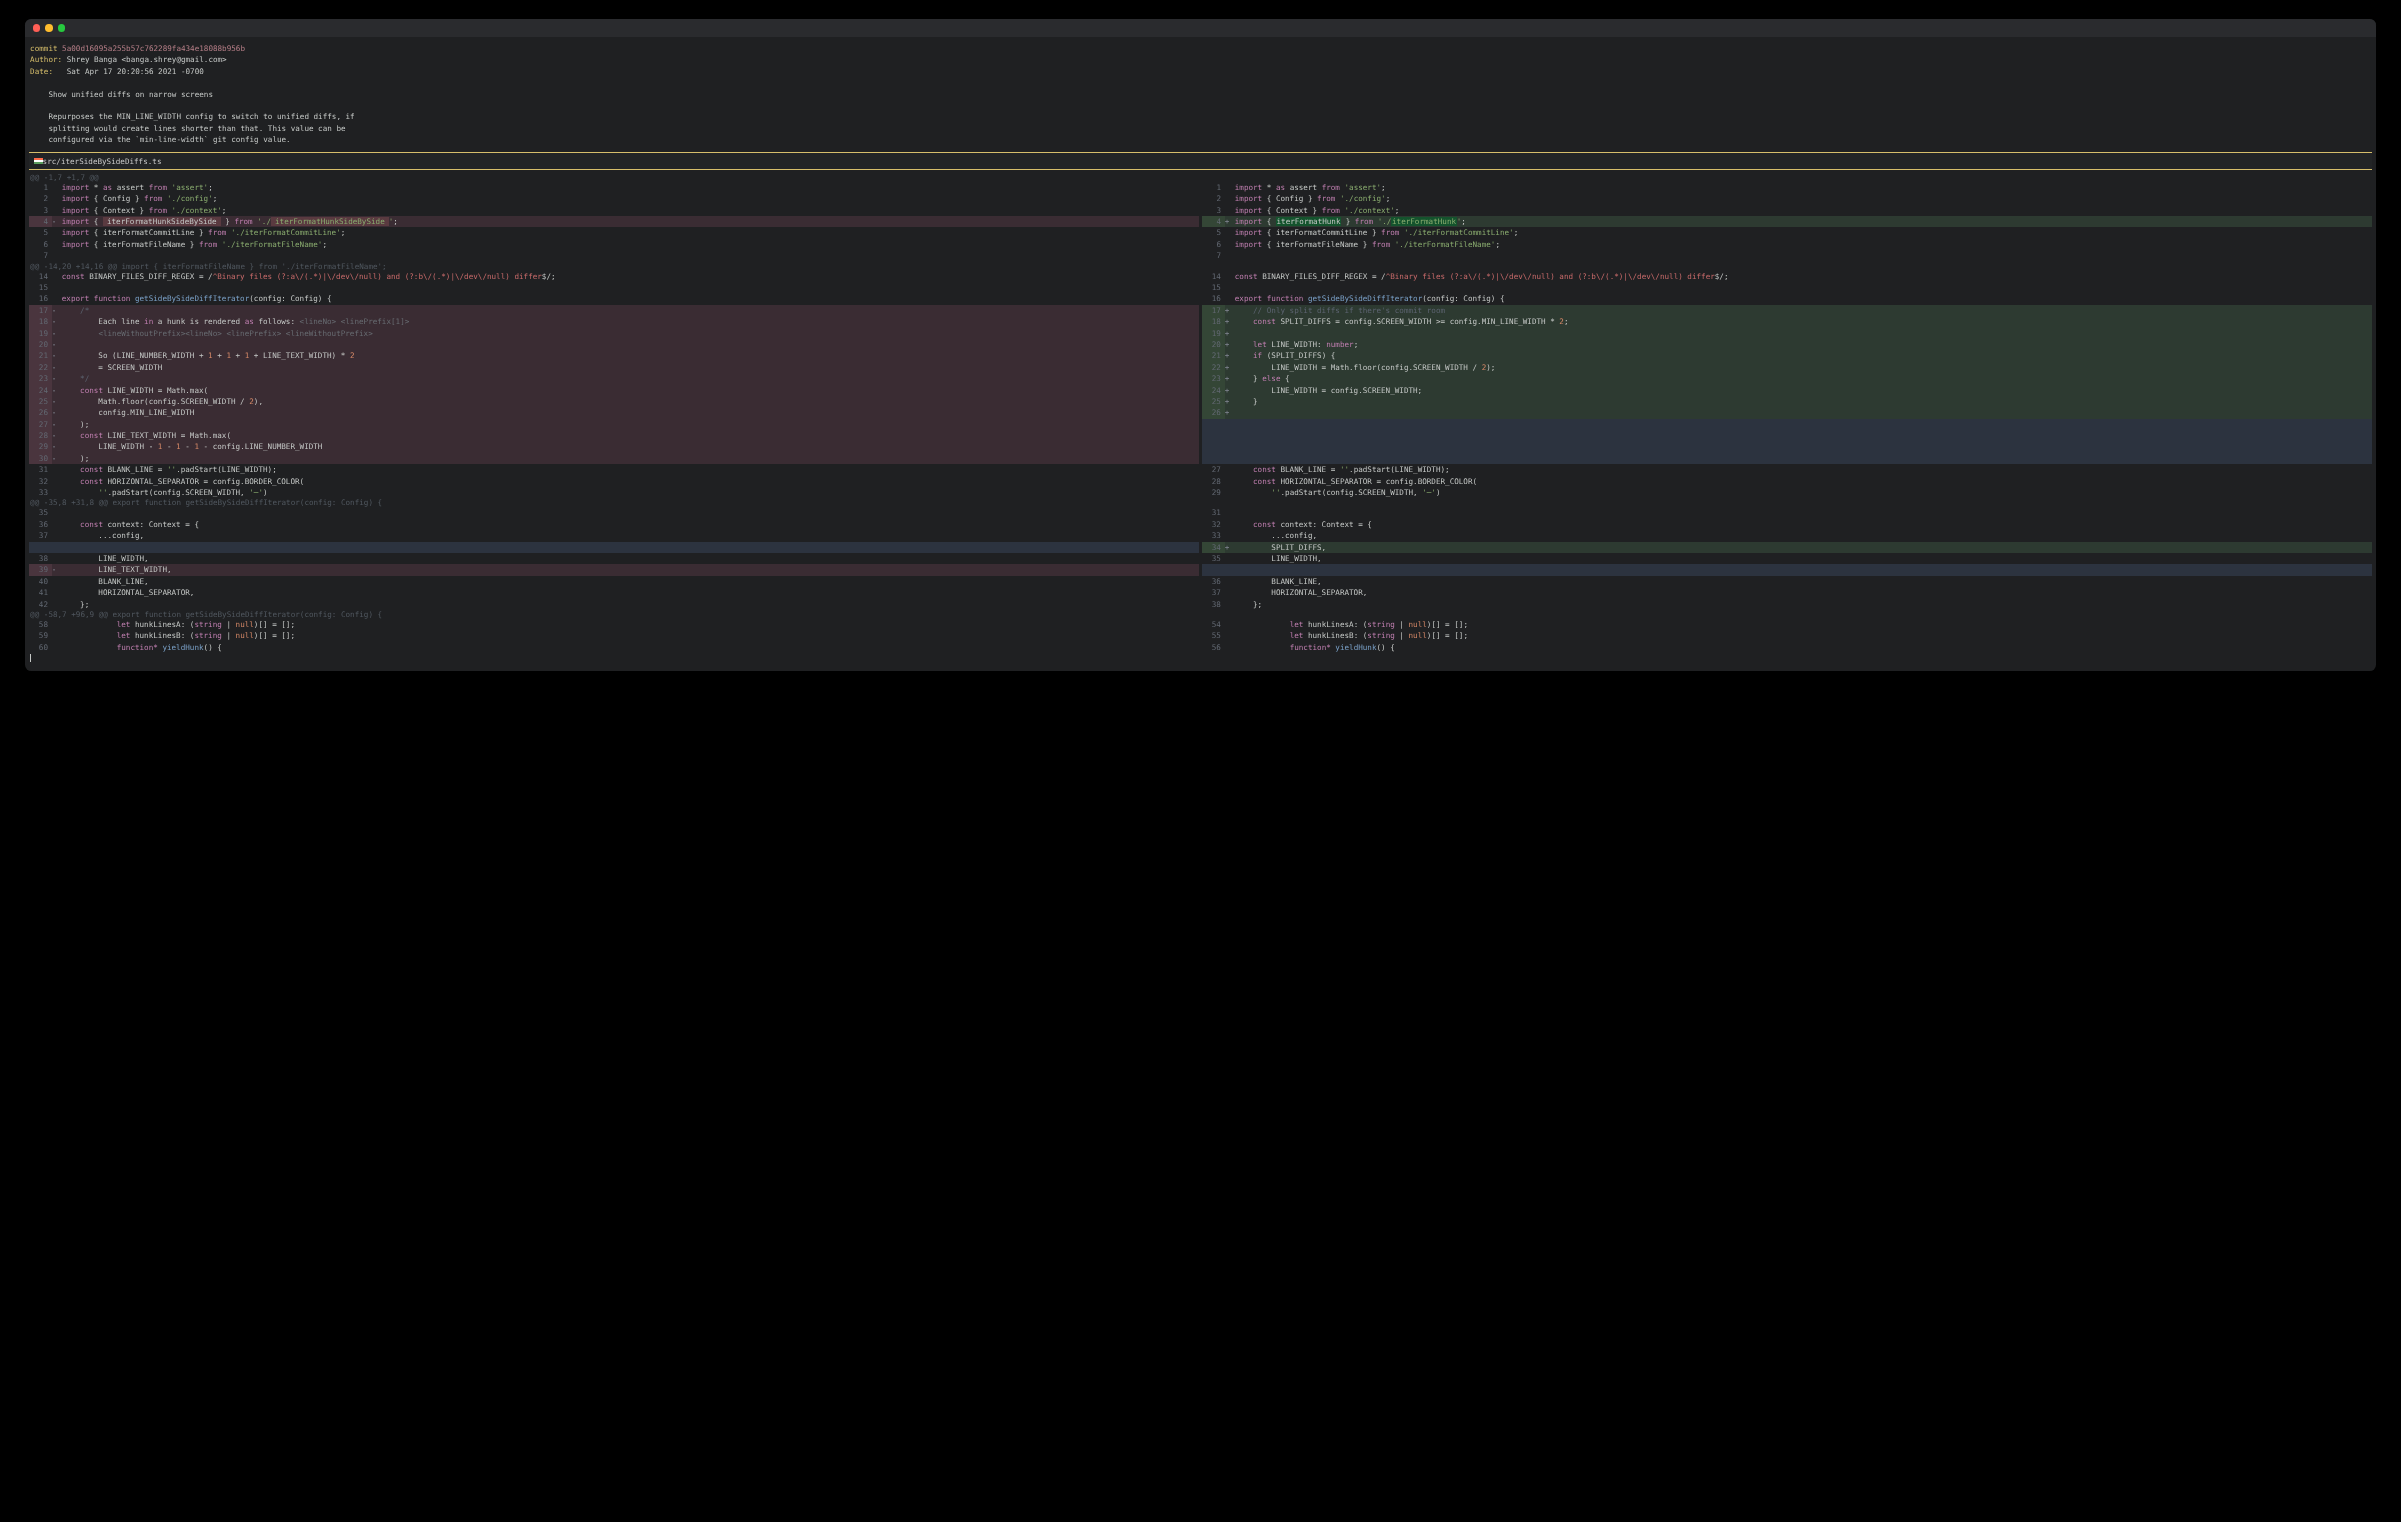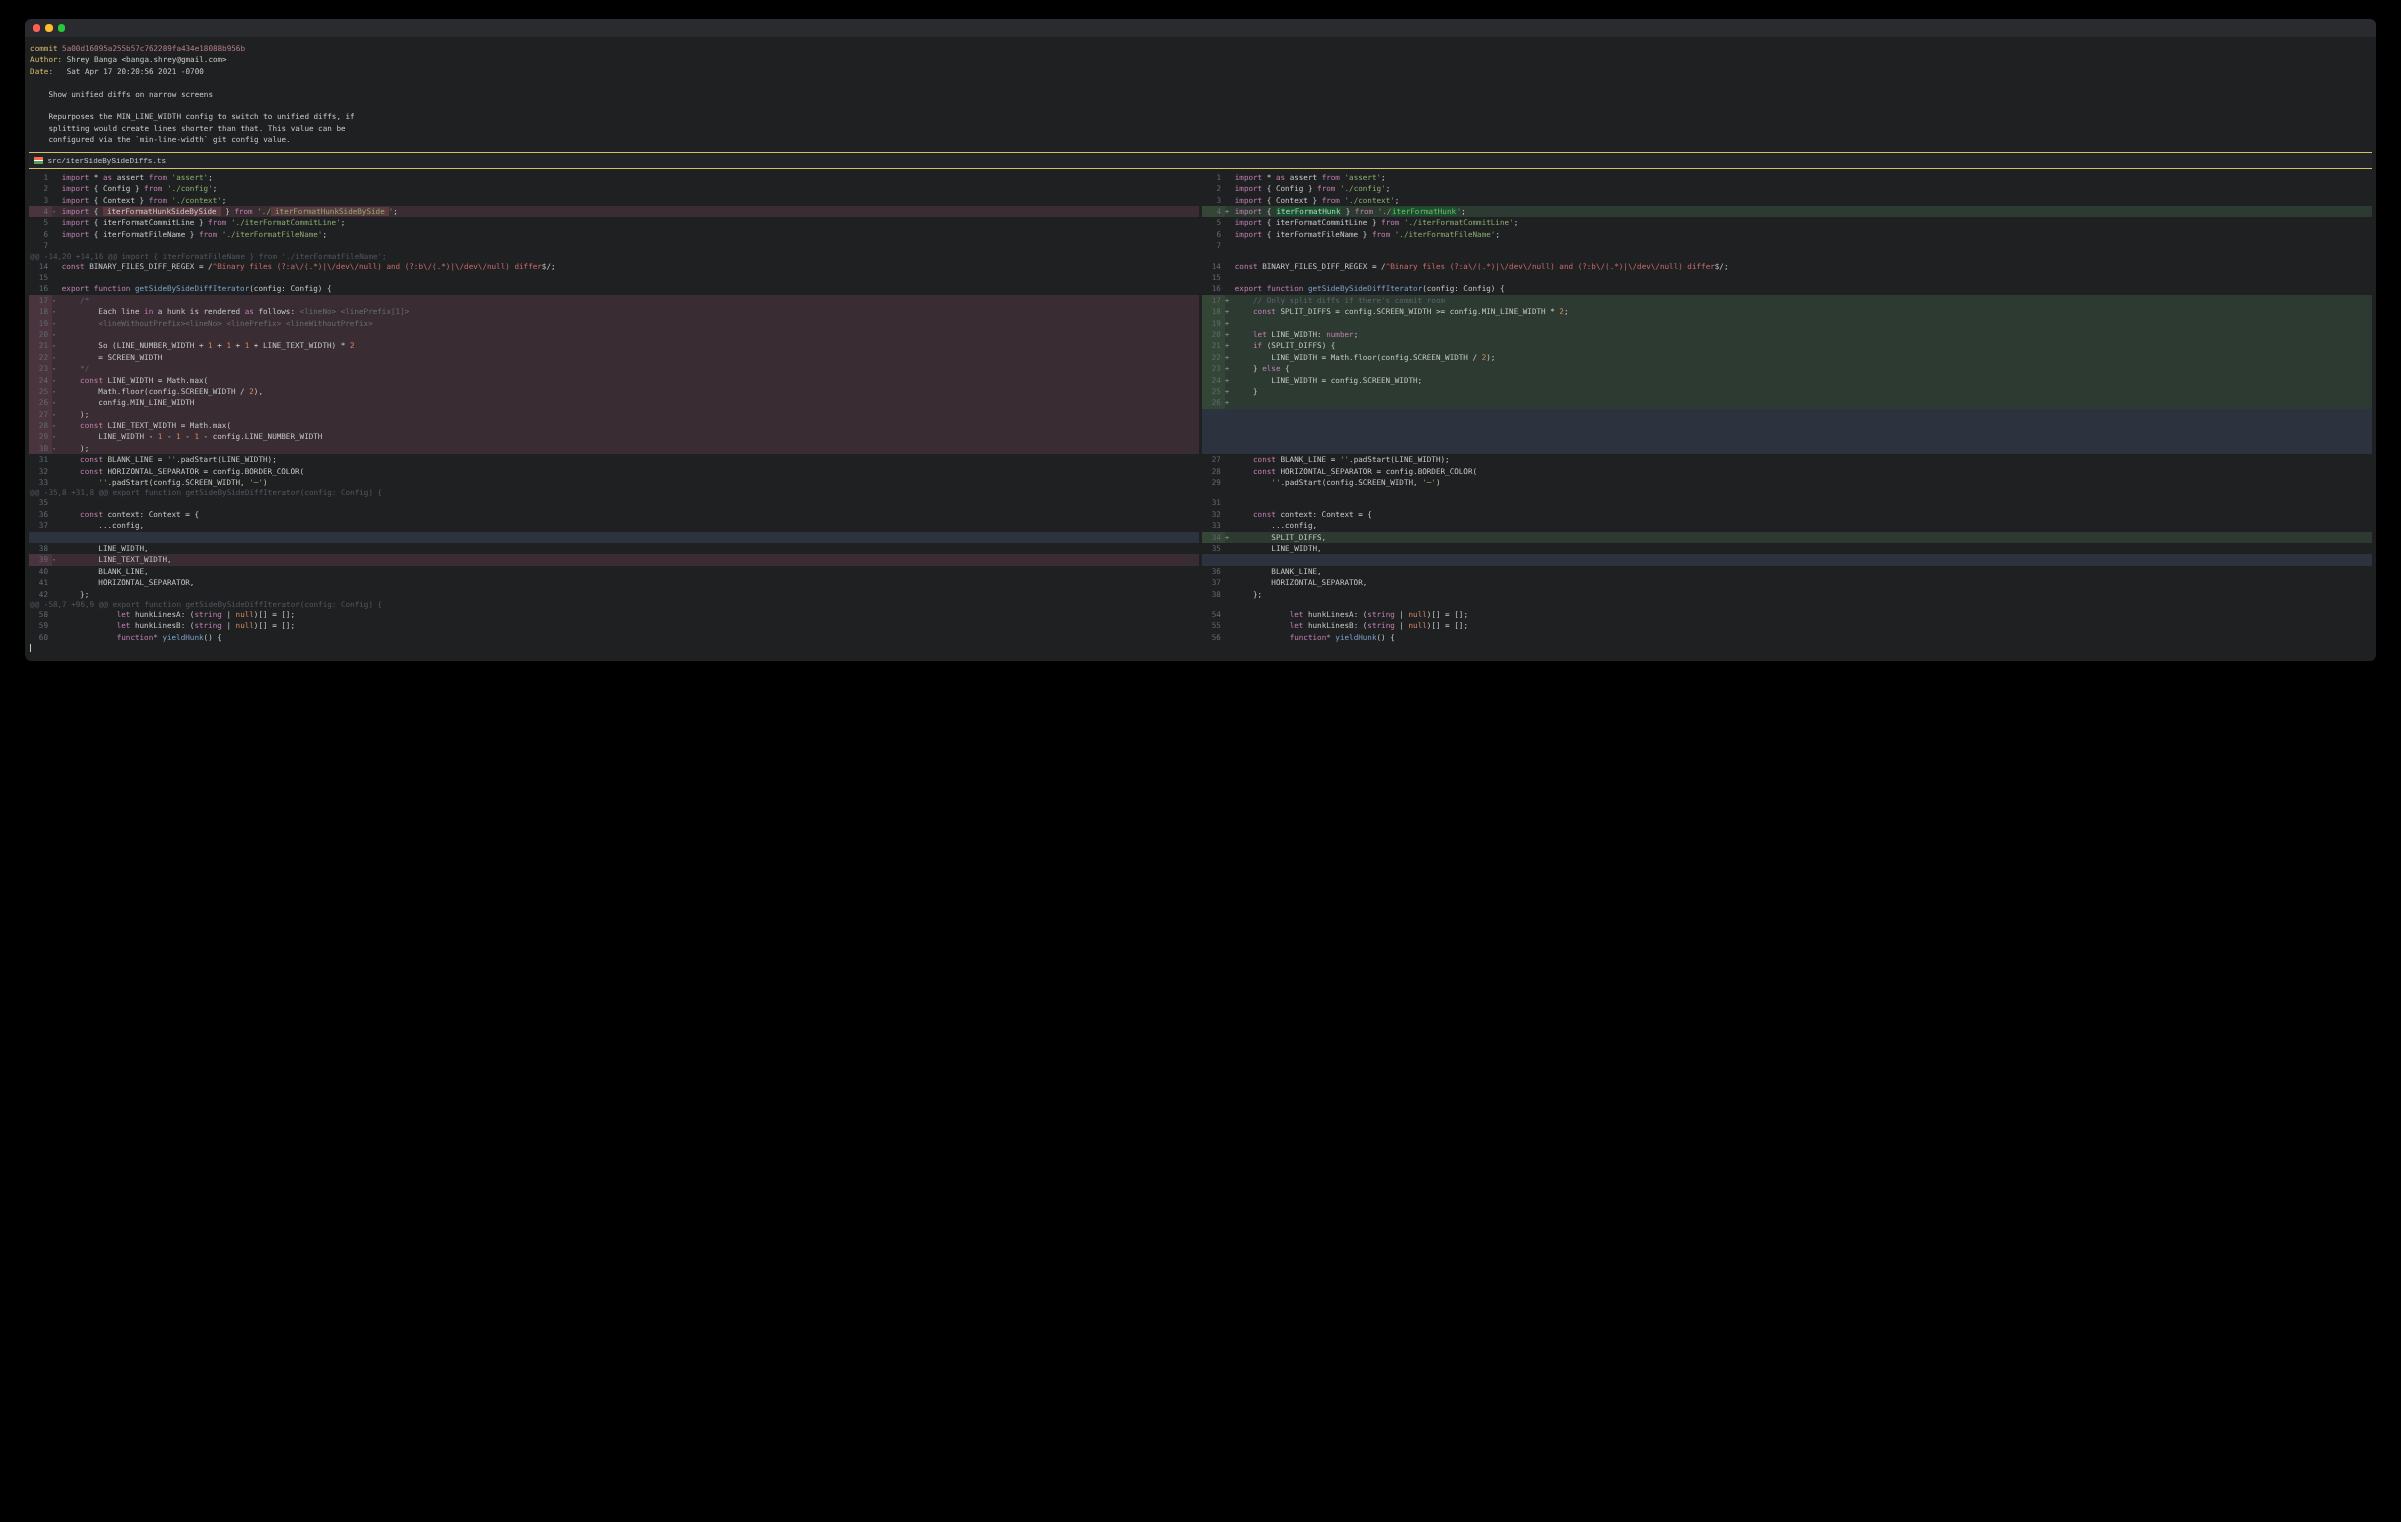--- a/index.html
+++ b/index.html
@@ -51,22 +51,22 @@
   .green-t  { color: #8aac6f; }
   .gray-t   { color: #676b71; }
   .comment  { color: #5c6370; }
   .plain    { color: #c5c8c6; }
 
   .rule {
     border-top: 0.6px solid #d6be6b;
     margin: 6.3px 0 0 0;
   }
   .file-header{
-    display:flex; align-items:center; gap:5px;
-    padding: 3.8px 5px; background:#222426;font-family:Liberation Mono, monospace;
+    display:flex; align-items:center; 
+    padding: 3.8px 5px; background:#222426;
   }
   .flag{ width:8.8px; height:6.3px;
     background: linear-gradient(#ff6b4a 0 40%, #fff 40% 60%, #5a9e5e 60% 100%);
   }
   .file-path{ color:#c8c8c8; }
   .rule2 { border-top: 0.6px solid #d6be6b; margin-bottom:2.5px;}
 
   .diff {
     display: grid;
     grid-template-columns: 1fr 1fr;
@@ -122,20 +122,21 @@
 <span class="plain">    configured via the `min-line-width` git config value.</span>
 </pre>
 
     <div class="rule"></div>
     <div class="file-header">
       <div class="flag"></div>
       <div class="file-path">src/iterSideBySideDiffs.ts</div>
     </div>
     <div class="rule2"></div>
 
+    <div class="row full"><span class="hunk">@@ -1,7 +1,7 @@</span></div>
     <div class="diff">
       <div class="col">
         <div class="row"><span class="ln">1</span><span class="mk"> </span><span class="txt"><span class="purple-t">import</span><span class="plain"> * </span><span class="purple-t">as</span><span class="plain"> assert </span><span class="purple-t">from</span><span class="plain"> </span><span class="green-t">'assert'</span><span class="plain">;</span></span></div>
         <div class="row"><span class="ln">2</span><span class="mk"> </span><span class="txt"><span class="purple-t">import</span><span class="plain"> { Config } </span><span class="purple-t">from</span><span class="plain"> </span><span class="green-t">'./config'</span><span class="plain">;</span></span></div>
         <div class="row"><span class="ln">3</span><span class="mk"> </span><span class="txt"><span class="purple-t">import</span><span class="plain"> { Context } </span><span class="purple-t">from</span><span class="plain"> </span><span class="green-t">'./context'</span><span class="plain">;</span></span></div>
         <div class="row bg-del"><span class="ln ln-del">4</span><span class="mk">-</span><span class="txt"><span class="purple-t">import</span><span class="plain"> { </span><span class="plain tok-hl-del">iterFormatHunkSideBySide</span><span class="plain"> } </span><span class="purple-t">from</span><span class="plain"> </span><span class="green-t">'./</span><span class="green-t tok-hl-del">iterFormatHunkSideBySide</span><span class="green-t">'</span><span class="plain">;</span></span></div>
         <div class="row"><span class="ln">5</span><span class="mk"> </span><span class="txt"><span class="purple-t">import</span><span class="plain"> { iterFormatCommitLine } </span><span class="purple-t">from</span><span class="plain"> </span><span class="green-t">'./iterFormatCommitLine'</span><span class="plain">;</span></span></div>
         <div class="row"><span class="ln">6</span><span class="mk"> </span><span class="txt"><span class="purple-t">import</span><span class="plain"> { iterFormatFileName } </span><span class="purple-t">from</span><span class="plain"> </span><span class="green-t">'./iterFormatFileName'</span><span class="plain">;</span></span></div>
         <div class="row"><span class="ln">7</span><span class="mk"> </span><span class="txt plain"></span></div>
       </div>

